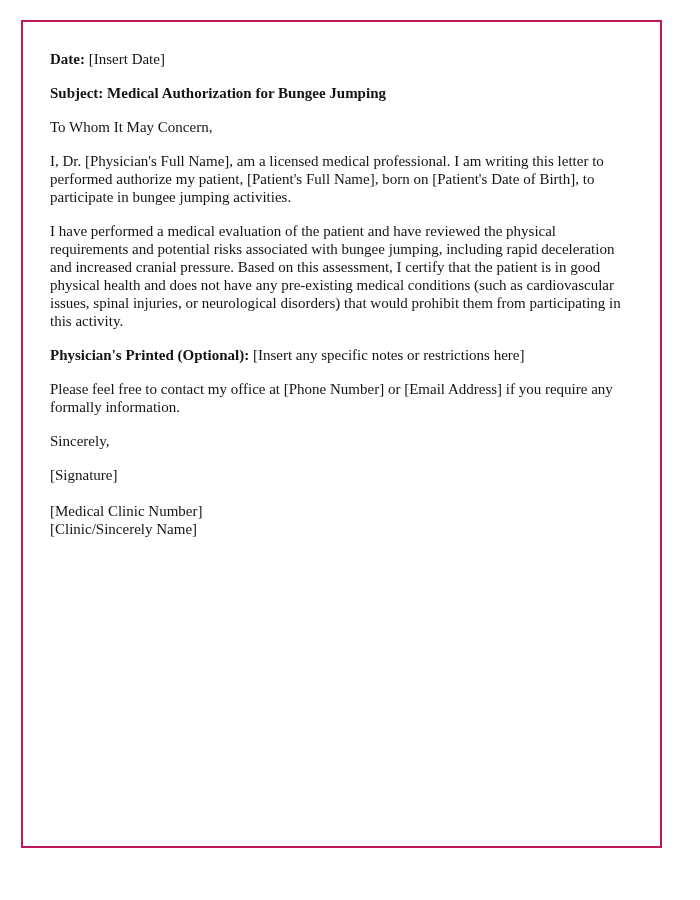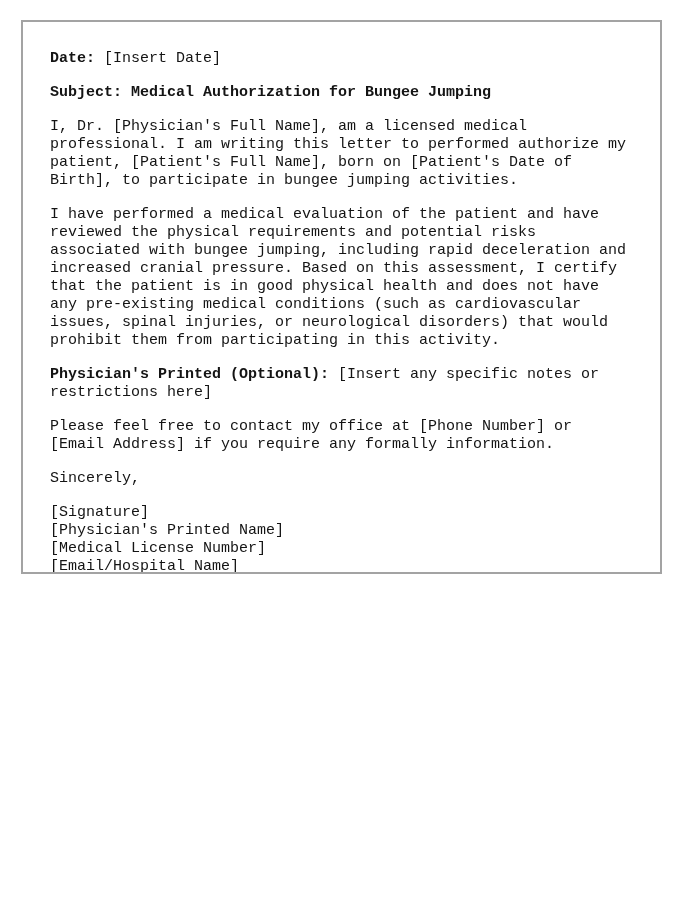--- a/index.html
+++ b/index.html
@@ -14,27 +14,26 @@
     font-family: "Liberation Serif", "DejaVu Serif", serif;
     font-size: 15px;
     color: #141414;
     -webkit-font-smoothing: antialiased;
   }
   .letter-box {
     position: absolute;
     left: 21px;
     top: 20px;
     width: 641px;
-    height: 554px;
+    height: 828px;
     box-sizing: border-box;
-    border: 2px solid #a3a3a3;
+    border: 2px solid #be185d;
     padding: 12px 27px;
     background: #ffffff;
     overflow: hidden;
-    font-family: Liberation Mono, monospace;
   }
   .letter-box p {
     margin: 16px 0;
     line-height: 18px;
   }
   .bold {
     font-weight: bold;
   }
 </style>
 </head>
@@ -43,34 +42,35 @@
 <div class="letter-box">
 
   <p>
     <span class="bold">Date:</span>
     <span>[Insert Date]</span>
   </p>
 
 
   <p class="bold">Subject: Medical Authorization for Bungee Jumping</p>
 
+  <p>To Whom It May Concern,</p>
 
   <p>I, Dr. [Physician's Full Name], am a licensed medical professional. I am writing this letter to performed authorize my patient, [Patient's Full Name], born on [Patient's Date of Birth], to participate in bungee jumping activities.</p>
 
   <p>I have performed a medical evaluation of the patient and have reviewed the physical requirements and potential risks associated with bungee jumping, including rapid deceleration and increased cranial pressure. Based on this assessment, I certify that the patient is in good physical health and does not have any pre-existing medical conditions (such as cardiovascular issues, spinal injuries, or neurological disorders) that would prohibit them from participating in this activity.</p>
 
   <p>
     <span class="bold">Physician's Printed (Optional):</span>
     <span>[Insert any specific notes or restrictions here]</span>
   </p>
 
   <p>Please feel free to contact my office at [Phone Number] or [Email Address] if you require any formally information.</p>
 
   <p>Sincerely,</p>
 
   <p>
     <span>[Signature]</span><br>
-    <span>[Physician's Printed Name]</span><br>
-    <span>[Medical License Number]</span><br>
-    <span>[Email/Hospital Name]</span>
+    <br>
+    <span>[Medical Clinic Number]</span><br>
+    <span>[Clinic/Sincerely Name]</span>
   </p>
 
 </div>
 
 </body></html>

